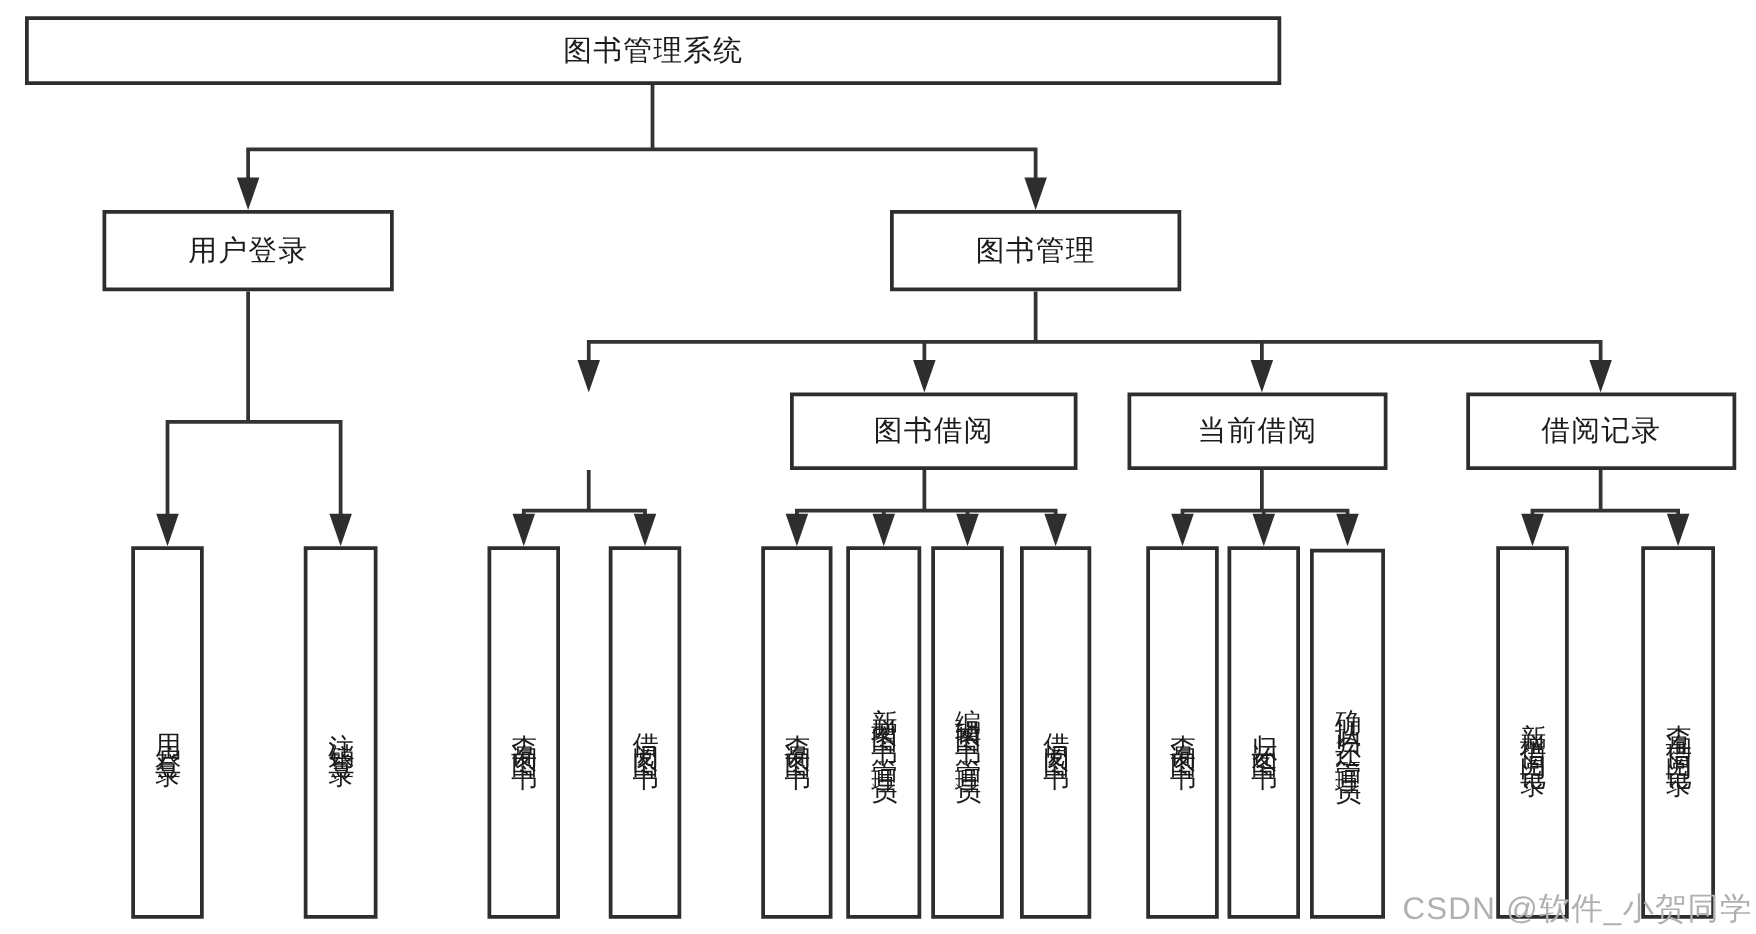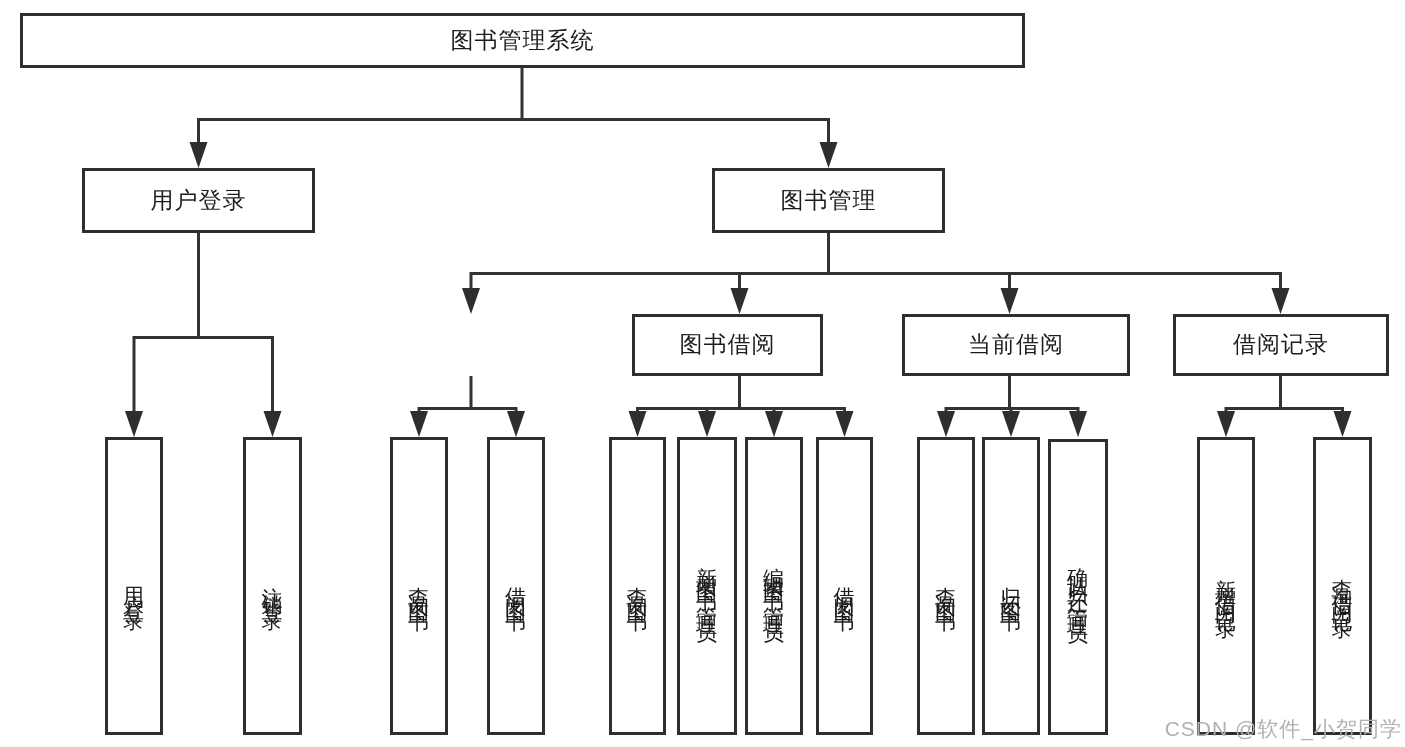--- a/index.html
+++ b/index.html
@@ -42,21 +42,21 @@
     letter-spacing:8px;
     line-height:1.0;
     white-space:nowrap;
   }
   #connectors{position:absolute;left:0;top:0;z-index:0;}
   .box,.vbox{z-index:1;}
   #watermark{
     position:absolute;
     right:3px;bottom:4px;
     z-index:2;
-    font-size:21px;
+    font-size:25px;
     color:#b0b0b0;
     letter-spacing:1px;
     margin-top:16px;
   }
 </style>
 </head>
 <body>
 
 <div id="stage">
 
@@ -108,24 +108,24 @@
     <span>图书管理系统</span>
   </div>
 
   <div class="box" style="left:82px;top:168px;width:233px;height:65px;">
     <span>用户登录</span>
   </div>
   <div class="box" style="left:712px;top:168px;width:233px;height:65px;text-align:right;">
     <span>图书管理</span>
   </div>
 
-  <div class="box" style="left:632px;top:314px;width:191px;height:62px;">
+  <div class="box" style="left:632px;top:314px;width:230px;height:62px;">
     <span>图书借阅</span>
   </div>
-  <div class="box" style="left:902px;top:314px;width:228px;height:62px;font-family:Liberation Serif, serif;">
+  <div class="box" style="left:902px;top:314px;width:208px;height:62px;font-family:Liberation Serif, serif;">
     <span>当前借阅</span>
   </div>
   <div class="box" style="left:1173px;top:314px;width:216px;height:62px;">
     <span>借阅记录</span>
   </div>
 
   <div class="vbox" style="left:105px;top:437px;width:58px;height:298px;">
     <span class="vlabel">用户登录</span>
   </div>
   <div class="vbox" style="left:243px;top:437px;width:59px;height:298px;">

